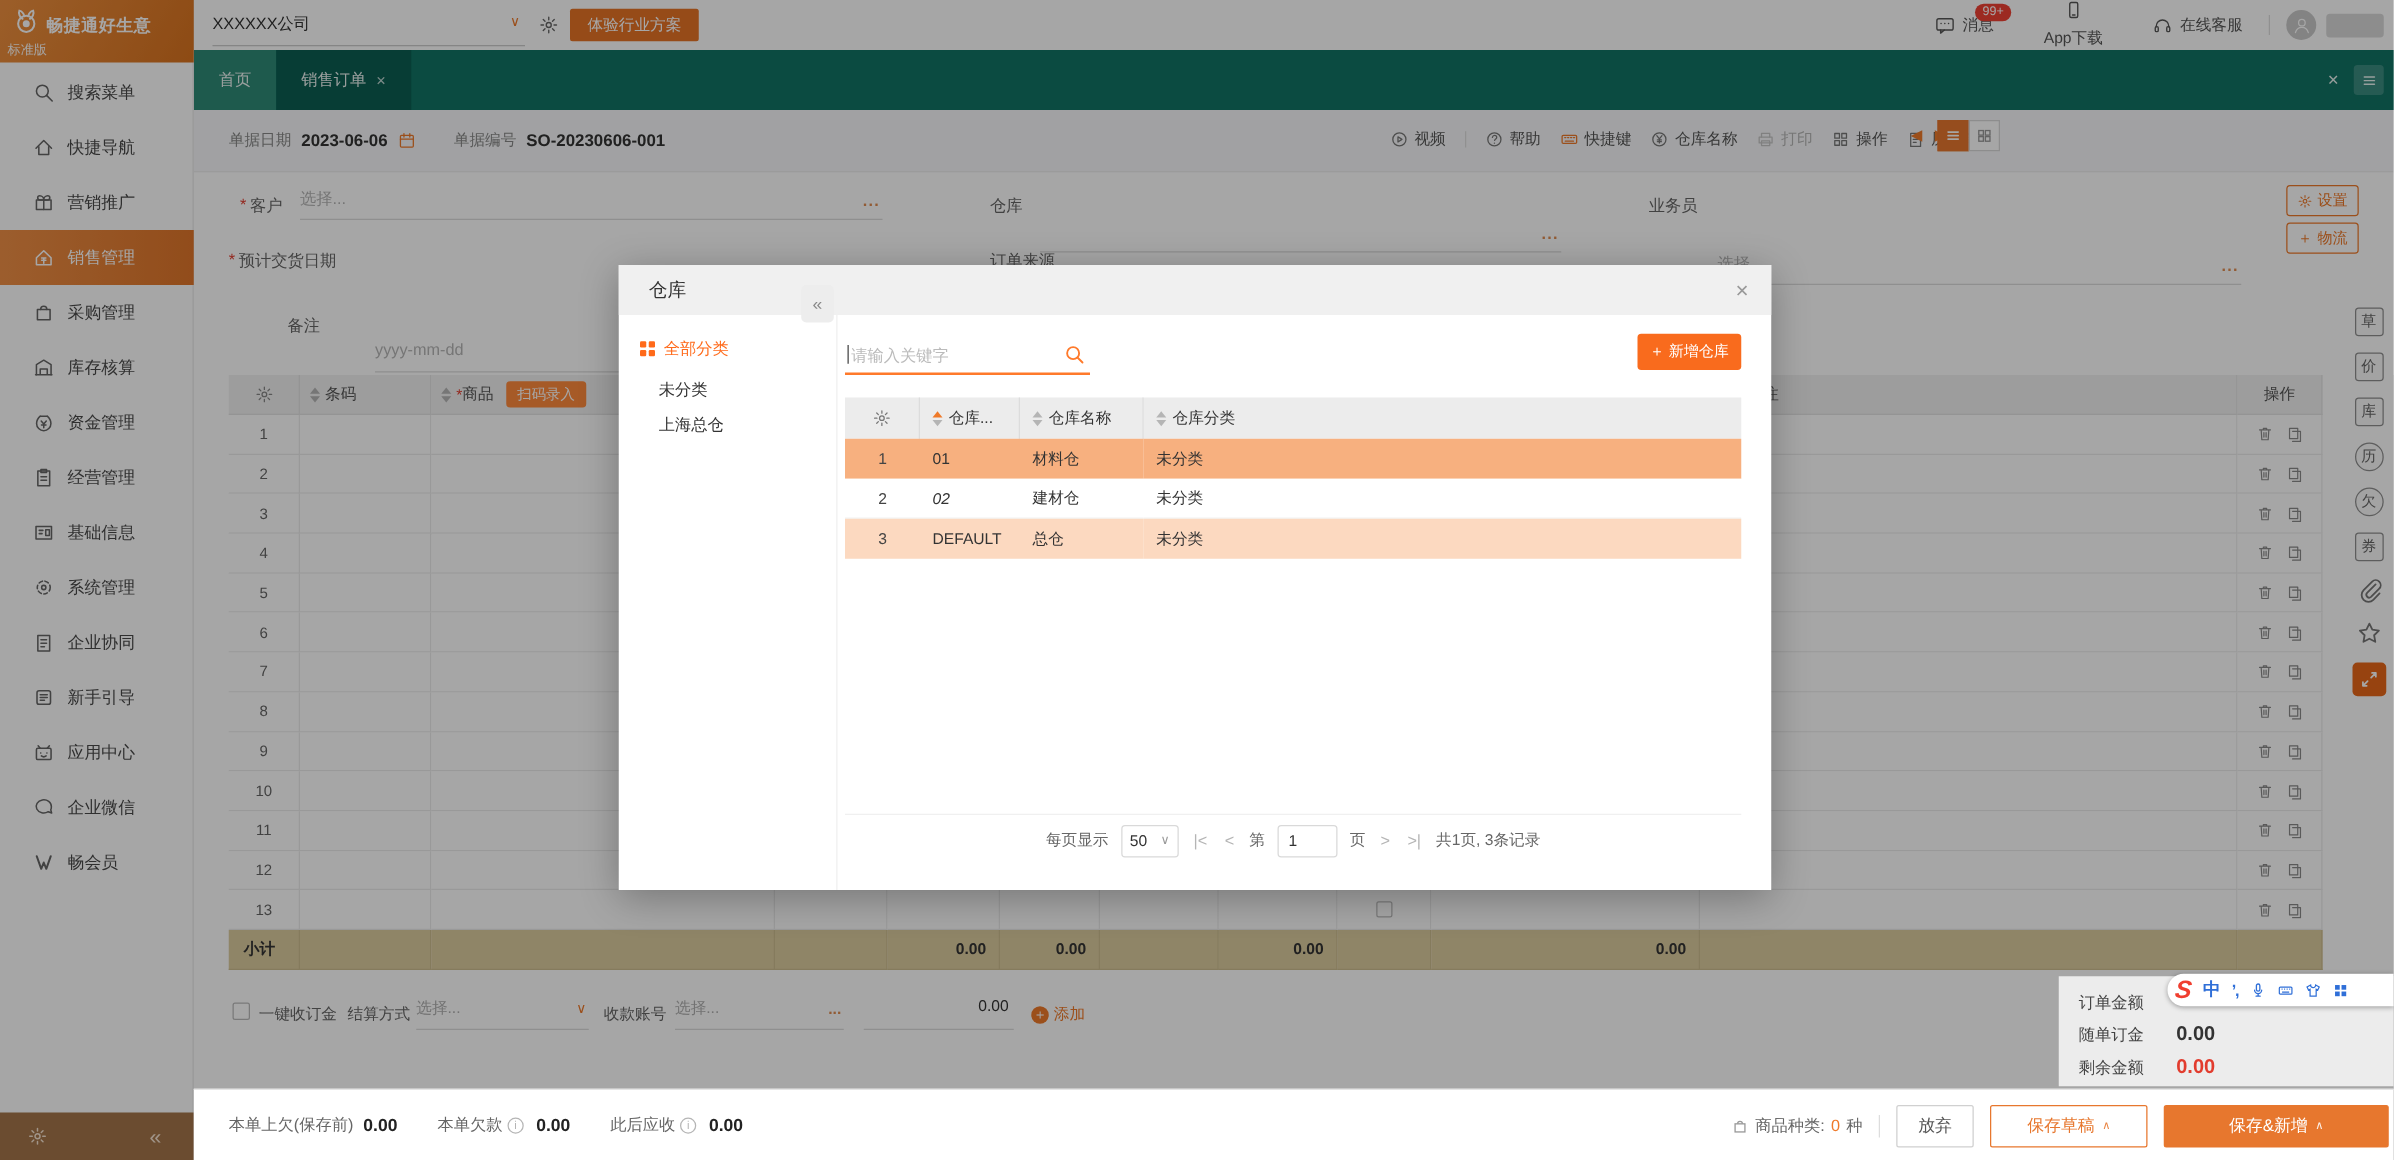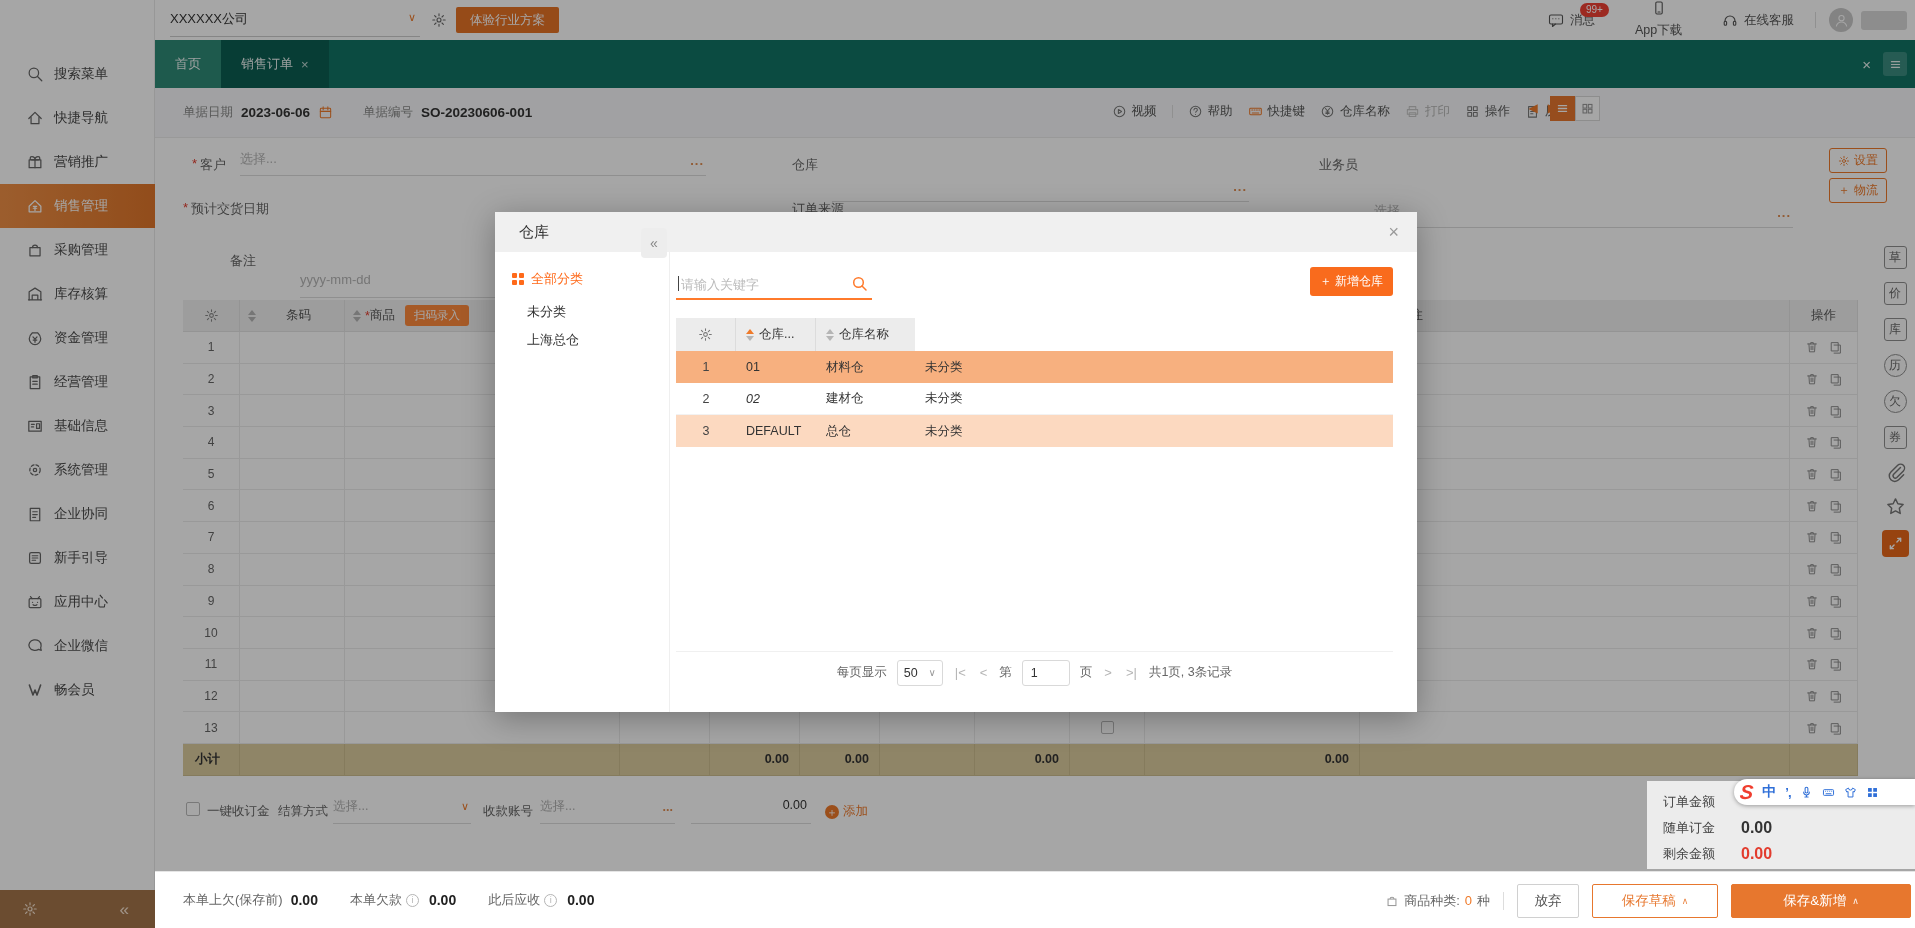--- a/index.html
+++ b/index.html
@@ -236,20 +236,32 @@
         <svg viewBox="0 0 16 16" fill="none" stroke="currentColor" stroke-width="1.1" stroke-linecap="round" stroke-linejoin="round" width="100%" height="100%">
           <circle cx="8" cy="5.5" r="2.8"></circle>
           <path d="M2.5 14c.8-3 2.8-4.5 5.5-4.5s4.7 1.5 5.5 4.5"></path>
         </svg>
       </span>
     </div>
   <div id="name-blur" class="abs"></div>
 </div>
 
 <div id="sidebar" class="abs">
+  <div id="logo" class="abs">
+    <span class="bunny">
+      <svg width="24" height="24" viewBox="0 0 24 24" fill="none" stroke="#fff" stroke-width="1.6" stroke-linecap="round">
+        <path d="M9 10c-2-1-3.5-4-2.5-6.5C8.5 4 10 6 10.5 8"></path>
+          <path d="M15 10c2-1 3.5-4 2.5-6.5C15.5 4 14 6 13.5 8"></path>
+        <circle cx="12" cy="14" r="6.5"></circle>
+          <circle cx="12" cy="14" r="2" fill="#fff"></circle>
+      </svg>
+    </span>
+    <span class="ltitle">畅捷通好生意</span>
+    <span class="lbadge">标准版</span>
+  </div>
   <div id="side-menu">
       <div class="smenu-item">
         <span class="sicon">
           <svg viewBox="0 0 16 16" fill="none" stroke="currentColor" stroke-width="1.1" stroke-linecap="round" stroke-linejoin="round" width="100%" height="100%">
             <circle cx="7" cy="7" r="4.2"></circle>
             <path d="M10.2 10.2L14 14"></path>
           </svg>
         </span>
         <span>搜索菜单</span>
       </div>
@@ -581,21 +593,21 @@
   <div id="grid-header">
       <div class="grow">
         <div class="gcell" style="width: 57px;">
           <span style="width: 15px; height: 15px; margin: 0px auto; color: rgb(136, 136, 136);">
             <svg viewBox="0 0 16 16" fill="none" stroke="currentColor" stroke-width="1.1" stroke-linecap="round" stroke-linejoin="round" width="100%" height="100%">
               <circle cx="8" cy="8" r="2"></circle>
               <path d="M8 1.8v2M8 12.2v2M1.8 8h2M12.2 8h2M3.6 3.6l1.4 1.4M11 11l1.4 1.4M12.4 3.6L11 5M5 11l-1.4 1.4"></path>
             </svg>
           </span>
         </div>
-        <div class="gcell" style="width: 105px; gap: 26px;">
+        <div class="gcell" style="width: 105px;">
           <span class="sorts" style="margin-left: 8px;">
             <span class="car up"></span>
             <span class="car dn"></span>
           </span>
           <span>条码</span>
         </div>
         <div class="gcell" style="width: 275px;">
           <span class="sorts" style="margin-left: 8px;">
             <span class="car up"></span>
             <span class="car dn"></span>
@@ -1186,20 +1198,27 @@
               <span class="car dn"></span>
             </span>
             <span>仓库...</span>
           </div>
           <div class="mcell" style="width: 99px;">
             <span class="sorts" style="margin-right: 5px;">
               <span class="car up"></span>
               <span class="car dn"></span>
             </span>
             <span>仓库名称</span>
+          </div>
+          <div class="mcell" style="width: 478px;">
+            <span class="sorts" style="margin-right: 5px;">
+              <span class="car up"></span>
+              <span class="car dn"></span>
+            </span>
+            <span>仓库分类</span>
           </div>
         </div>
       <div id="mtbody">
           <div class="mrow selected">
             <div class="mcell mnum" style="width: 60px;">1</div>
             <div class="mcell" style="width: 80px;">01</div>
             <div class="mcell" style="width: 99px;">材料仓</div>
             <div class="mcell" style="width: 478px;">未分类</div>
           </div>
           <div class="mrow plain">

